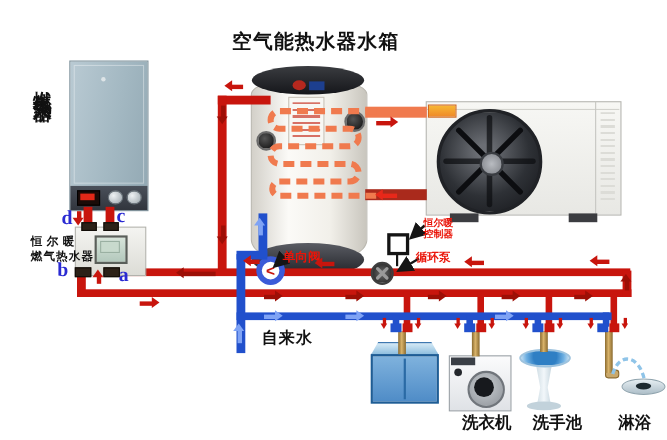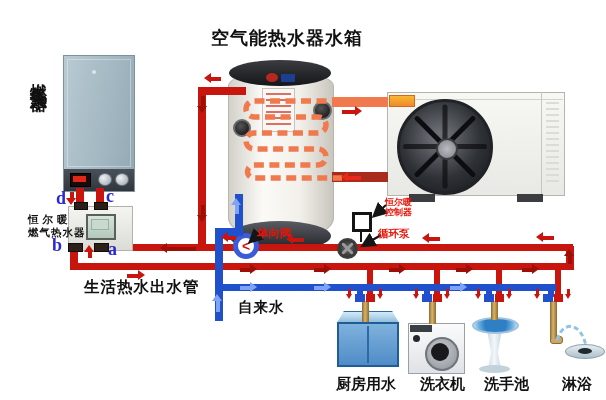--- a/index.html
+++ b/index.html
@@ -217,24 +217,22 @@
   <div class="lbl port-lbl" style="left:56px;top:190px;">d</div>
   <div class="lbl port-lbl" style="left:106px;top:188px;">c</div>
   <div class="lbl port-lbl" style="left:52px;top:237px;">b</div>
   <div class="lbl port-lbl" style="left:108px;top:241px;">a</div>
 
   <div class="lbl red-lbl" style="left:257px;top:226px;font-size:11.5px;">单向阀</div>
   <div class="lbl red-lbl" style="left:385px;top:196px;font-size:9px;">恒尔暖</div>
   <div class="lbl red-lbl" style="left:385px;top:206px;font-size:9px;">控制器</div>
   <div class="lbl red-lbl" style="left:378px;top:227px;font-size:10.5px;">循环泵</div>
 
-  <div class="lbl" style="left:84px;top:277px;font-size:15.5px;letter-spacing:1px;">生活热水出水管</div>
   <div class="lbl" style="left:238px;top:298px;font-size:14.5px;letter-spacing:1px;">自来水</div>
 
-  <div class="lbl" style="left:336px;top:375px;font-size:15px;">厨房用水</div>
   <div class="lbl" style="left:420px;top:375px;font-size:15px;">洗衣机</div>
   <div class="lbl" style="left:484px;top:375px;font-size:15px;">洗手池</div>
   <div class="lbl" style="left:562px;top:375px;font-size:15px;">淋浴</div>
 
 <div class="flow-arrow" style="left: 204px; top: 73px; width: 17px; height: 11px;">
       <div style="position: absolute; background: rgb(200, 21, 13); top: 3.5px; height: 4px; width: 11px; left: 6px;"></div>
       <div style="position: absolute; width: 0px; height: 0px; border-top: 5.5px solid transparent; border-bottom: 5.5px solid transparent; left: 0px; border-right: 7px solid rgb(200, 21, 13);"></div>
     </div>
     <div class="flow-arrow" style="left: 197px; top: 96px; width: 11px; height: 17px;">
       <div style="position: absolute; background: rgb(157, 15, 6); left: 3.5px; width: 4px; height: 11px; top: 0px;"></div>

